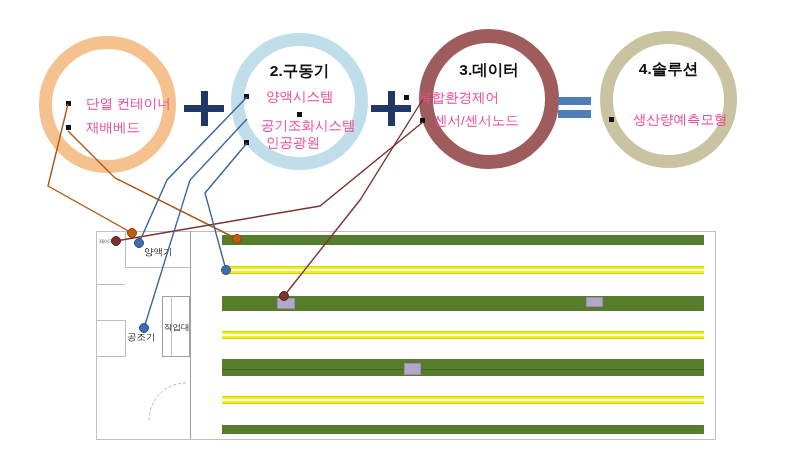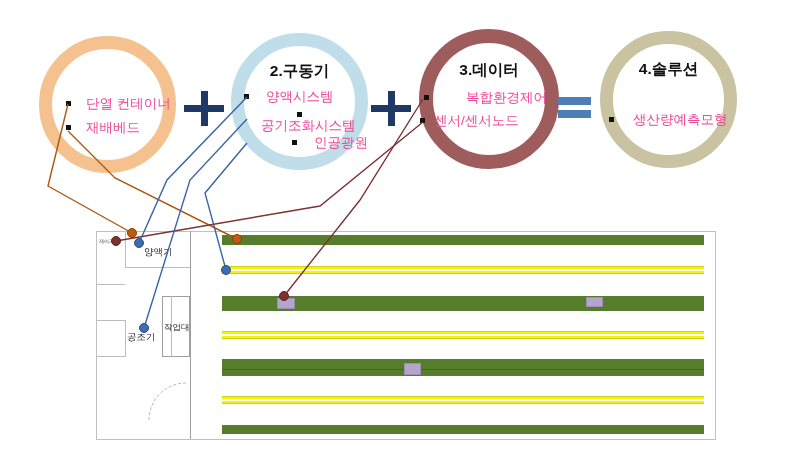--- a/index.html
+++ b/index.html
@@ -64,26 +64,26 @@
   </div>
 
   <div class="brow g17" style="left:244px;top:89px;">
     <span class="sq"></span>
     <span class="blbl">양액시스템</span>
   </div>
   <div class="brow g17" style="left:244px;top:112px;flex-direction:column;">
     <span class="sq"></span>
     <span class="blbl">공기조화시스템</span>
   </div>
-  <div class="brow g17" style="left:244px;top:135px;margin-left:48px;">
+  <div class="brow g17" style="left:244px;top:135px;">
     <span class="sq"></span>
     <span class="blbl">인공광원</span>
   </div>
 
-  <div class="brow g9" style="left:424px;top:90px;gap:28px;">
+  <div class="brow g9" style="left:404px;top:90px;">
     <span class="sq"></span>
     <span class="blbl">복합환경제어</span>
   </div>
   <div class="brow g9" style="left:420px;top:113px;">
     <span class="sq"></span>
     <span class="blbl">센서/센서노드</span>
   </div>
 
   <div class="brow g19" style="left:609px;top:112px;">
     <span class="sq"></span>

